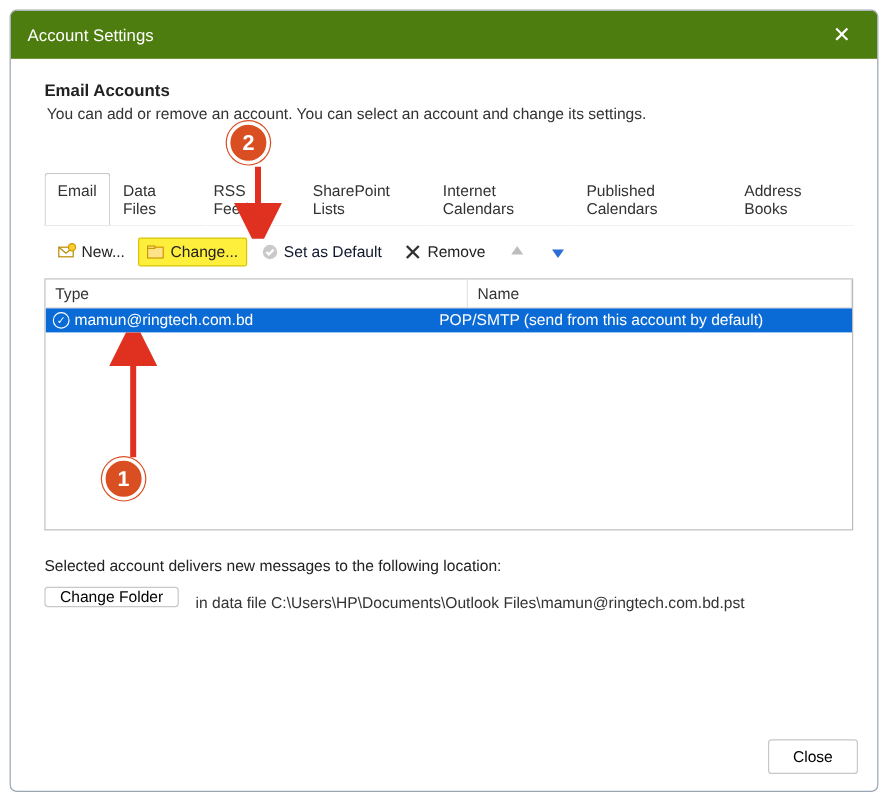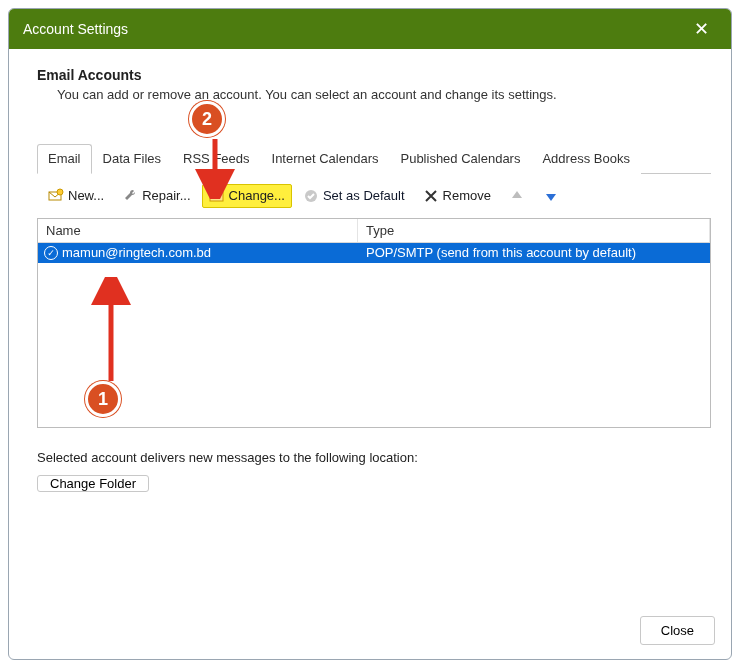--- a/index.html
+++ b/index.html
@@ -40,21 +40,21 @@
   }
   .content {
     padding: 18px 20px 12px 28px;
     flex: 1;
     display: flex;
     flex-direction: column;
     position: relative;
   }
   .header-block { margin-bottom: 18px; }
   .header-title { font-weight: 700; font-size: 14px; margin-bottom: 4px; }
-  .header-sub { margin-left: 20px; color: #333; font-size: 13px; }
+  .header-sub { margin-left: 2px; color: #333; font-size: 13px; }
   .tabs-wrap { margin-top: 24px; }
   .tabs {
     display: flex;
     border-bottom: 1px solid #c8c8c8;
     position: relative;
   }
   .tab {
     padding: 6px 10px 7px 10px;
     font-size: 13px;
     color: #333;
@@ -194,44 +194,37 @@
     <div class="header-block">
       <div class="header-title">Email Accounts</div>
       <div class="header-sub">You can add or remove an account. You can select an account and change its settings.</div>
     </div>
 
     <div class="tabs-wrap">
       <div class="tabs">
         <div class="tab active">Email</div>
         <div class="tab">Data Files</div>
         <div class="tab">RSS Feeds</div>
+        <div class="tab">SharePoint Lists</div>
         <div class="tab">Internet Calendars</div>
         <div class="tab">Published Calendars</div>
         <div class="tab">Address Books</div>
       </div>
 
       <div class="toolbar">
         <span class="tbtn">
           <span class="ic">
             <svg class="icon" viewBox="0 0 16 16">
                 <rect x="1" y="4" width="12" height="8" fill="#fff" stroke="#b88a00"></rect>
                 <path d="M1 4 L7 9 L13 4" fill="none" stroke="#b88a00"></path>
                 <circle cx="12" cy="4" r="3" fill="#ffcc33" stroke="#cc9900"></circle>
               </svg>
           </span>
           <span>New...</span>
         </span>
-        <span class="tbtn">
-          <span class="ic">
-            <svg class="icon" viewBox="0 0 16 16">
-                <path d="M11 2a3 3 0 0 0-3 3l-5 5 2 2 5-5a3 3 0 0 0 3-3l-2 2-1-1 2-2z" fill="#888"></path>
-              </svg>
-          </span>
-          <span>Repair...</span>
-        </span>
         <span class="tbtn highlight">
           <span class="ic">
             <svg class="icon" viewBox="0 0 16 16">
                 <rect x="1" y="4" width="13" height="9" fill="#ffe38a" stroke="#cc9900"></rect>
                 <rect x="1" y="3" width="6" height="2" fill="#ffe38a" stroke="#cc9900"></rect>
               </svg>
           </span>
           <span>Change...</span>
         </span>
         <span class="tbtn disabled">
@@ -262,41 +255,42 @@
           <span class="ic">
             <svg class="icon" viewBox="0 0 16 16">
                 <path d="M8 13 L13 6 L3 6 Z" fill="#2b6fd6"></path>
               </svg>
           </span>
         </span>
       </div>
 
       <div class="list-box">
         <div class="list-head">
+          <div class="col col-type">Type</div>
           <div class="col col-name">Name</div>
-          <div class="col col-type">Type</div>
         </div>
         <div class="list-body">
           <div class="row">
             <div class="cell cell-name">
               <span class="default-badge">✓</span>
               <span>mamun@ringtech.com.bd</span>
             </div>
             <div class="cell cell-type">POP/SMTP (send from this account by default)</div>
           </div>
         </div>
       </div>
 
     </div>
 
     <div class="delivery">
       <div>Selected account delivers new messages to the following location:</div>
       <div class="delivery-row">
         <button class="btn">Change Folder</button>
         <div class="path-block">
+          <div class="path-line2">in data file C:\Users\HP\Documents\Outlook Files\mamun@ringtech.com.bd.pst</div>
         </div>
       </div>
     </div>
 
     <div class="anno-badge" style="left:76px; top:332px;">
       <span>1</span>
     </div>
     <svg class="anno-arrow" style="left:82px; top:228px;" width="40" height="110">
       <defs>
           <marker id="ah1" markerWidth="8" markerHeight="8" refX="4" refY="4" orient="auto">

